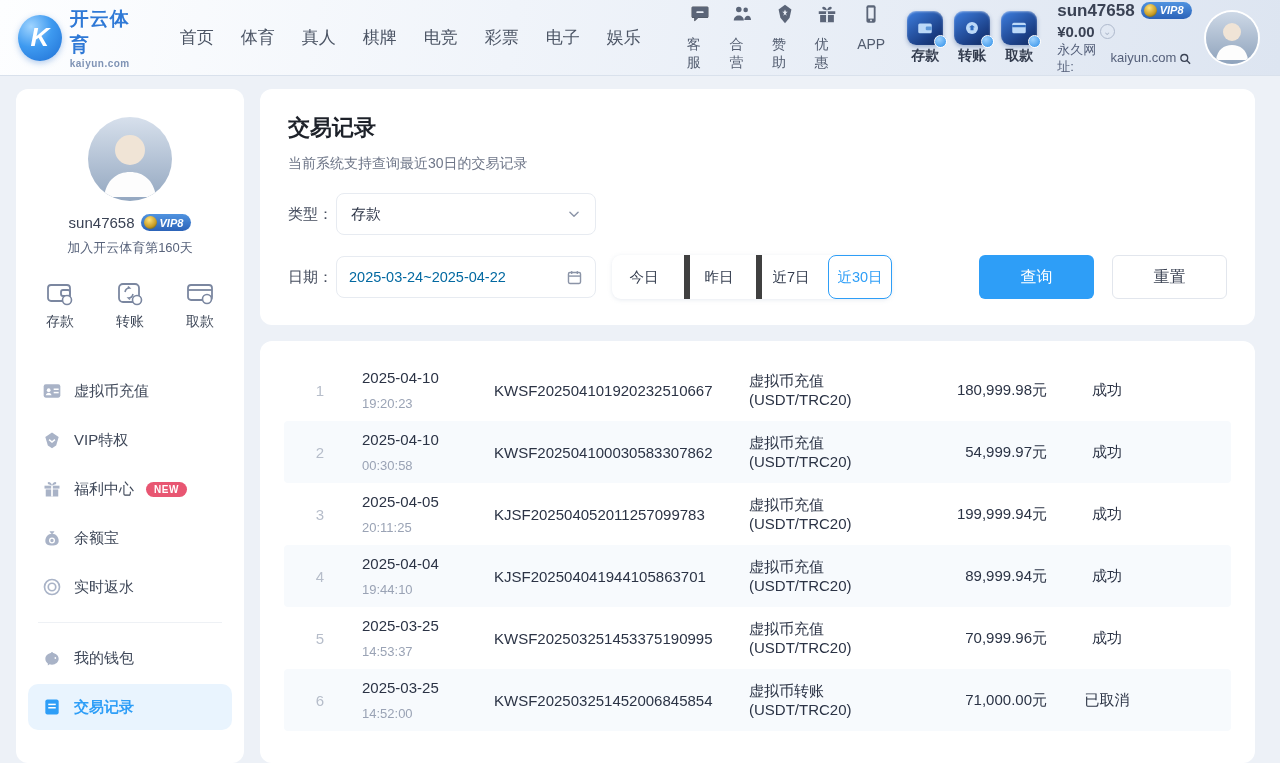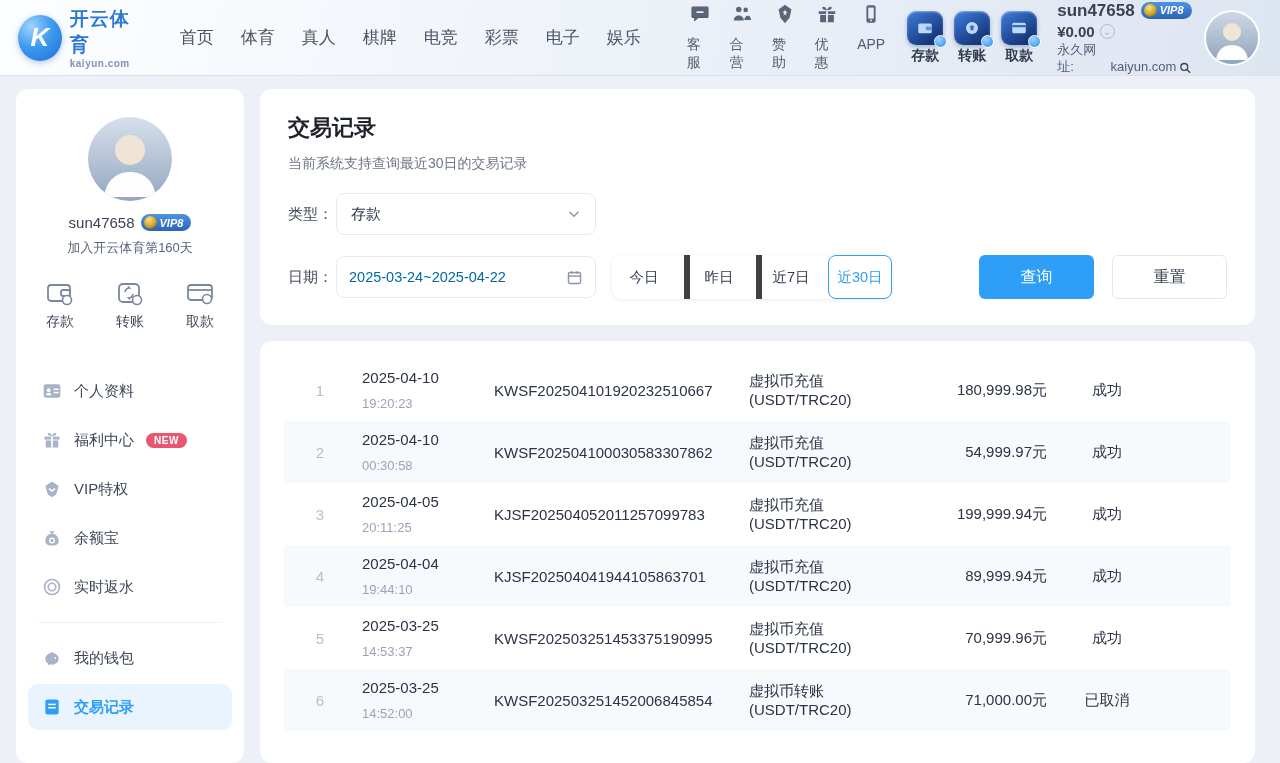--- a/index.html
+++ b/index.html
@@ -39,21 +39,21 @@
   .userblk .uname { font-size:17px; color:#3a4254; font-weight:bold; }
   .vip-badge { display:inline-flex; align-items:center; gap:3px; height:17px; padding:0 8px 0 3px;
                border-radius:9px; background:linear-gradient(180deg,#4f93e0,#2c63b8);
                color:#fff; font-size:11px; font-weight:bold; font-style:italic; }
   .vip-shield { width:13px; height:13px; border-radius:50%;
                 background:radial-gradient(circle at 40% 30%,#ffe27a,#c79a22 60%,#1d3b2b); }
   .userblk .row2 { display:flex; align-items:center; gap:5px; margin-top:1px; }
   .balance { font-size:15px; font-weight:bold; color:#3a4254; }
   .refresh-ic { width:15px; height:15px; border-radius:50%; border:1px solid #aeb9cc; color:#aeb9cc;
                 font-size:10px; display:flex; align-items:center; justify-content:center; }
-  .userblk .row3 { display:flex; align-items:flex-end; gap:3px; font-size:13px; color:#55607a; margin-top:1px; }
+  .userblk .row3 { display:flex; align-items:center; gap:3px; font-size:13px; color:#55607a; margin-top:1px; }
   .avatar-top { width:52px; height:52px; border-radius:50%; margin-left:14px; overflow:hidden;
                 background:linear-gradient(180deg,#cdd8e6,#8fa3bc); flex-shrink:0;
                 box-shadow:0 0 0 2px #fff; }
 
   
   .page { display:flex; gap:16px; padding:14px 25px 0 16px; height:688px; }
 
   
   .sidebar { width:228px; background:#fff; border-radius:12px; padding-top:28px; flex-shrink:0;
              display:flex; flex-direction:column; }
@@ -297,38 +297,38 @@
 
     <div class="side-menu">
       <div class="sm-item">
         <svg viewBox="0 0 24 24">
             <rect x="2" y="4" width="20" height="16" rx="2.5" fill="#a9b3c7"></rect>
             <circle cx="8" cy="11" r="2.2" fill="#fff"></circle>
             <path d="M4.5 17c.5-2 1.8-3 3.5-3s3 1 3.5 3z" fill="#fff"></path>
             <rect x="14" y="9" width="6" height="1.8" fill="#fff"></rect>
             <rect x="14" y="13" width="6" height="1.8" fill="#fff"></rect>
           </svg>
-        <span class="lbl">个人资料</span>
+        <span class="lbl">虚拟币充值</span>
+      </div>
+      <div class="sm-item">
+        <svg viewBox="0 0 24 24">
+            <path d="M12 3l8 5.5-3 10-5 3.5-5-3.5-3-10z" fill="#a9b3c7"></path>
+            <path d="M8.5 11.5l3.5 3 3.5-3" fill="none" stroke="#fff" stroke-width="1.8"></path>
+          </svg>
+        <span class="lbl">VIP特权</span>
       </div>
       <div class="sm-item">
         <svg viewBox="0 0 24 24">
             <rect x="3" y="8" width="18" height="3.5" fill="#a9b3c7"></rect>
             <rect x="4.5" y="12.5" width="15" height="8.5" fill="#a9b3c7"></rect>
             <rect x="11" y="8" width="2" height="13" fill="#fff"></rect>
             <path d="M8 3.5c2 0 3.5 1.5 4 4-2.5-.3-4.5-.8-5-2-.4-1 0-2 1-2zm8 0c-2 0-3.5 1.5-4 4 2.5-.3 4.5-.8 5-2 .4-1 0-2-1-2z" fill="#a9b3c7"></path>
           </svg>
         <span class="lbl">福利中心</span>
         <span class="new-badge">NEW</span>
-      </div>
-      <div class="sm-item">
-        <svg viewBox="0 0 24 24">
-            <path d="M12 3l8 5.5-3 10-5 3.5-5-3.5-3-10z" fill="#a9b3c7"></path>
-            <path d="M8.5 11.5l3.5 3 3.5-3" fill="none" stroke="#fff" stroke-width="1.8"></path>
-          </svg>
-        <span class="lbl">VIP特权</span>
       </div>
       <div class="sm-item">
         <svg viewBox="0 0 24 24">
             <path d="M9 4h6l-2 3h-2z" fill="#a9b3c7"></path>
             <path d="M12 7c5 0 8 4 8 8.5 0 3.5-3 5.5-8 5.5s-8-2-8-5.5C4 11 7 7 12 7z" fill="#a9b3c7"></path>
             <circle cx="12" cy="15" r="2.8" fill="none" stroke="#fff" stroke-width="1.6"></circle>
           </svg>
         <span class="lbl">余额宝</span>
       </div>
       <div class="sm-item">

